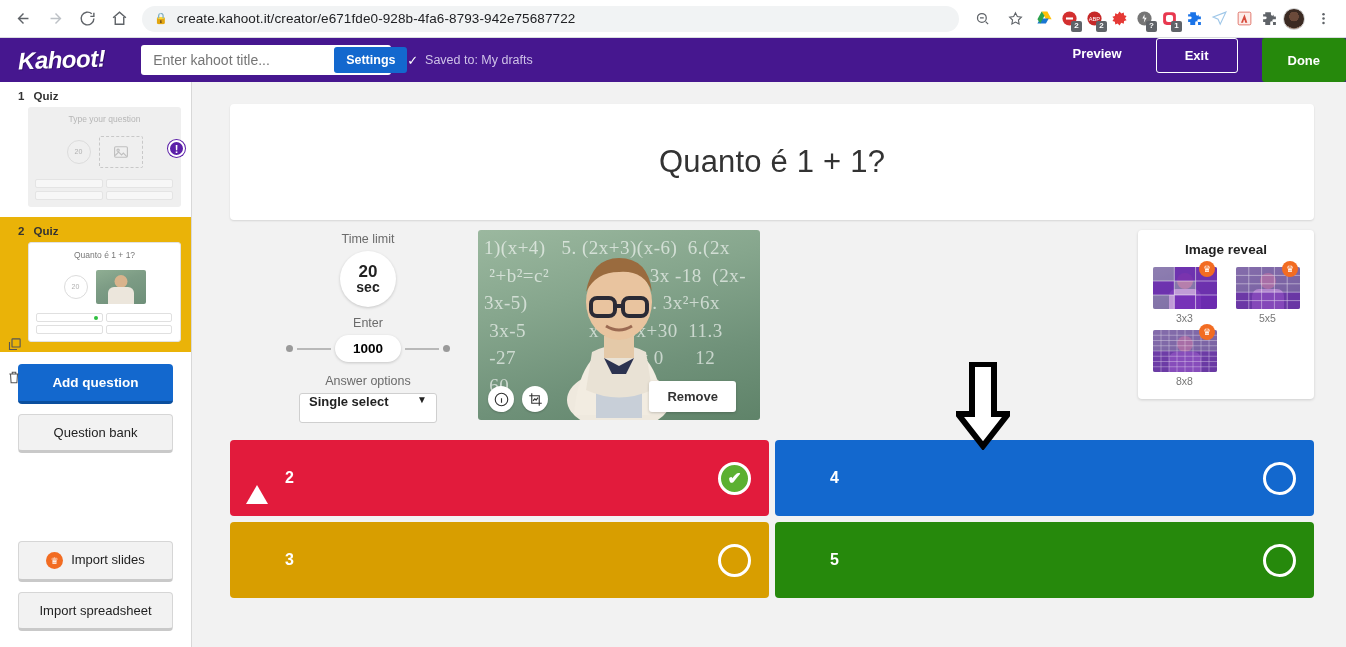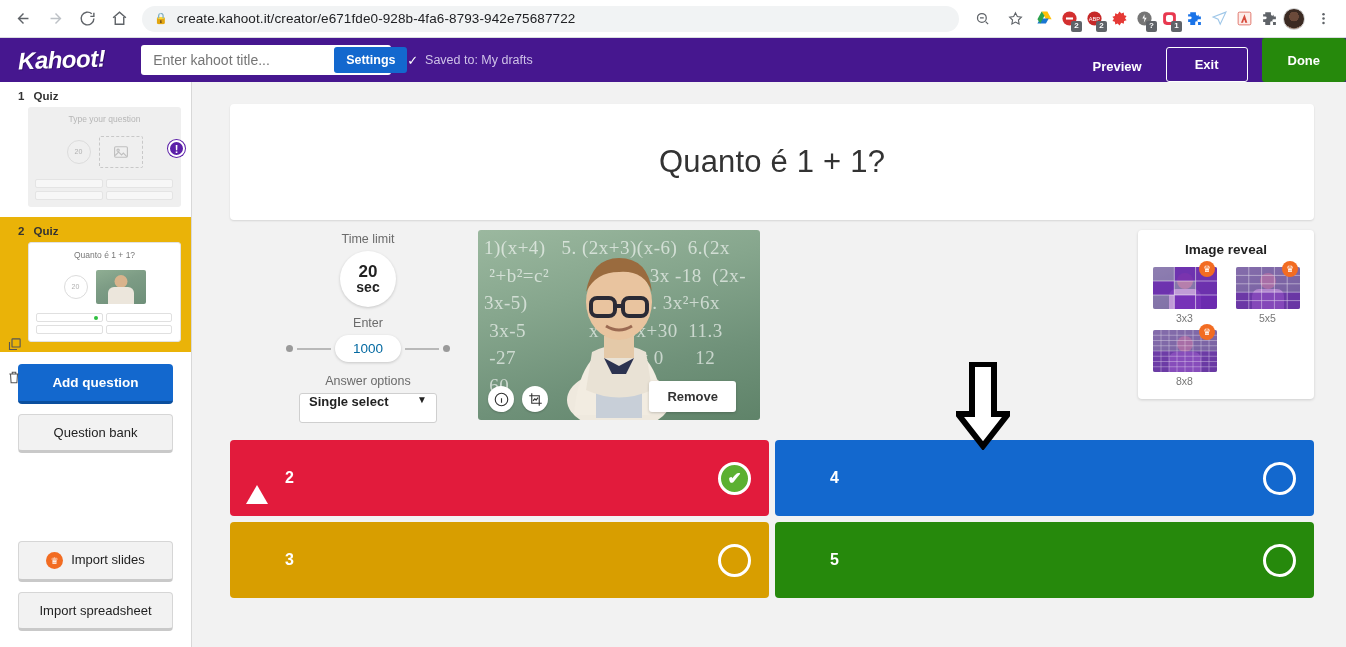--- a/index.html
+++ b/index.html
@@ -63,21 +63,21 @@
   }
   .settings-btn {
     background: #1368CE; color: #fff; border: none; font-weight: bold;
     font-size: 12.5px; padding: 6px 12px; border-radius: 3px; cursor: pointer;
     font-family: inherit;
   }
   .saved {
     color: #cfc2e8; font-size: 12.5px; display: flex; align-items: center; gap: 7px;
   }
   .saved .chk { color: #fff; font-size: 13px; }
-  .header-right { margin-left: auto; display: flex; align-items: flex-end; gap: 14px; }
+  .header-right { margin-left: auto; display: flex; align-items: flex-start; gap: 24px; }
   .preview-btn {
     background: none; border: none; color: #fff; font-weight: bold; font-size: 13px;
     cursor: pointer; font-family: inherit; padding: 8px 10px;
   }
   .exit-btn {
     background: none; border: 1.5px solid #fff; color: #fff; font-weight: bold;
     font-size: 13px; padding: 9px 28px; border-radius: 3px; cursor: pointer; font-family: inherit;
   }
   .done-btn {
     background: #26890C; border: none; color: #fff; font-weight: bold; font-size: 13px;
@@ -182,21 +182,21 @@
     display: flex; flex-direction: column; align-items: center; justify-content: center;
     box-shadow: 0 1px 3px rgba(0,0,0,.18); margin-bottom: 9px;
   }
   .timer-circle .n { font-size: 17px; font-weight: bold; color: #222; line-height: 17px; }
   .timer-circle .u { font-size: 14px; font-weight: bold; color: #222; line-height: 15px; }
   .points-row { display: flex; align-items: center; gap: 4px; margin-bottom: 12px; }
   .slider-track { width: 34px; height: 2px; background: #b9b9b9; }
   .slider-end { width: 7px; height: 7px; border-radius: 50%; background: #9a9a9a; }
   .points-pill {
     background: #fff; border-radius: 14px; padding: 6px 18px; font-size: 13.5px;
-    font-weight: normal; color: #0369a1; box-shadow: 0 1px 3px rgba(0,0,0,.18);
+    font-weight: bold; color: #000000; box-shadow: 0 1px 3px rgba(0,0,0,.18);
   }
   .select-box {
     background: #fff; border: 1px solid #cfcfcf; border-radius: 3px; width: 138px;
     height: 30px; display: flex; align-items: flex-start; padding: 0 9px;
     font-size: 13px; font-weight: bold; color: #222; justify-content: space-between;
     cursor: pointer;
   }
   .select-box .car { font-size: 10px; }
 
   .media-col { flex: 0 0 282px; }

